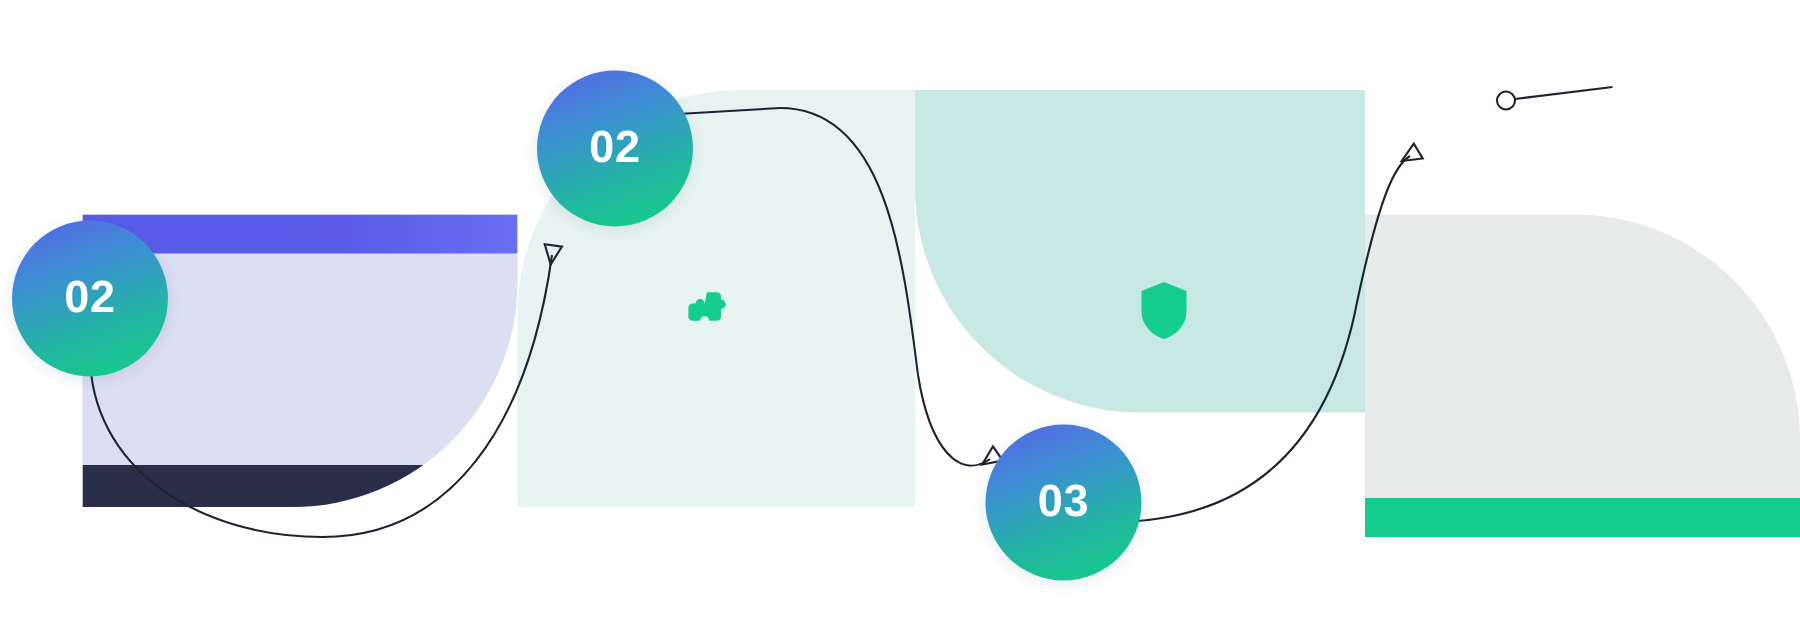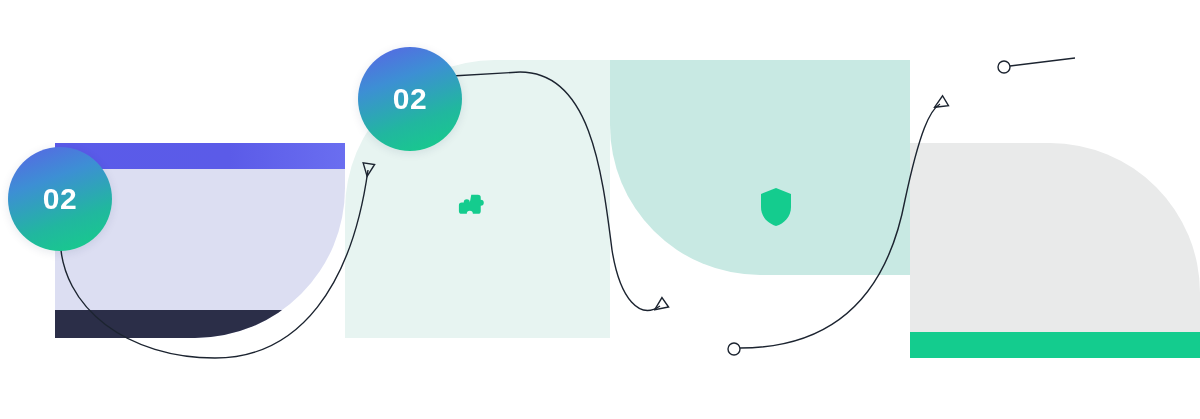--- a/index.html
+++ b/index.html
@@ -242,15 +242,18 @@
       <path d="M1010 66 L 1075 58" fill="none" stroke="#1c2430" stroke-width="1.4"></path>
       <circle cx="1004" cy="67" r="6" fill="none" stroke="#1c2430" stroke-width="1.4"></circle>
     </svg>
 
     <div class="badge badge-1">
       <span>02</span>
     </div>
     <div class="badge badge-2">
       <span>02</span>
     </div>
+    <div class="badge badge-3">
+      <span>03</span>
+    </div>
 
   </div>
 </div>
 
 </body></html>

